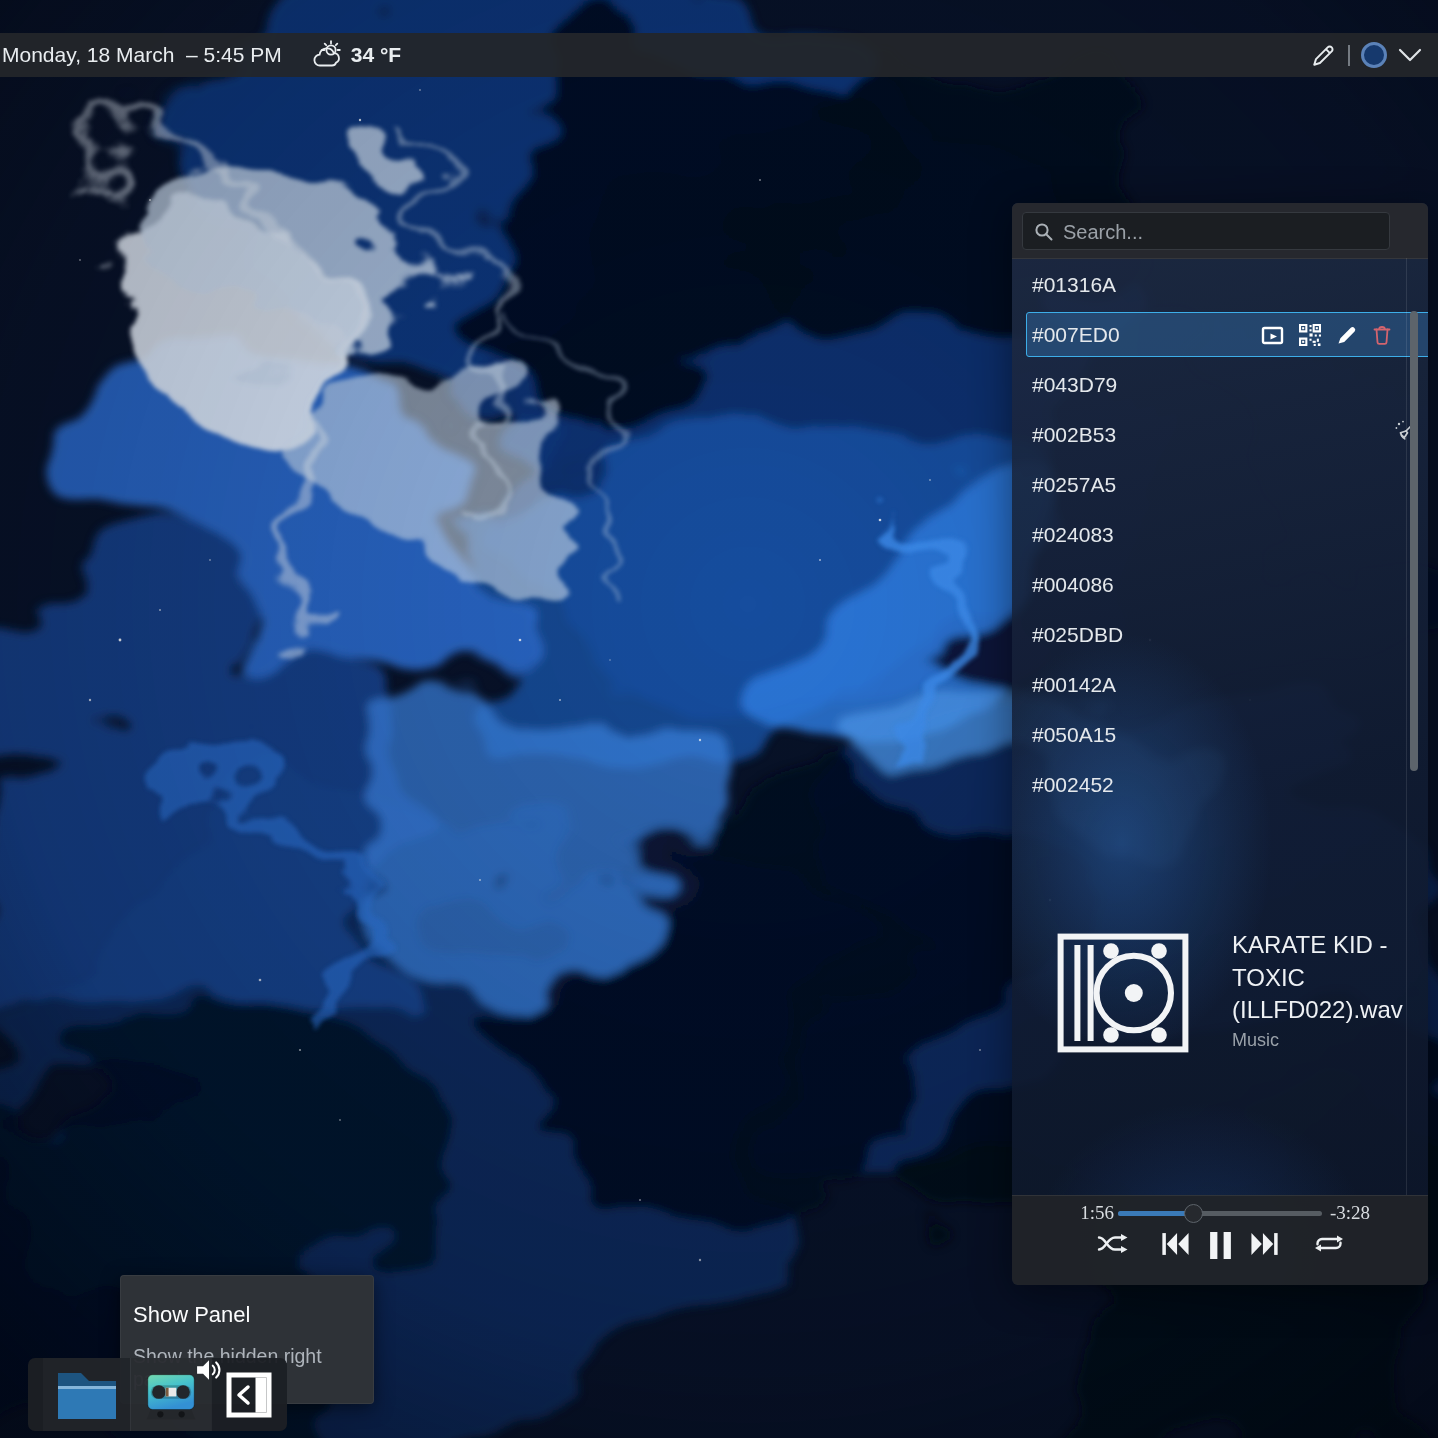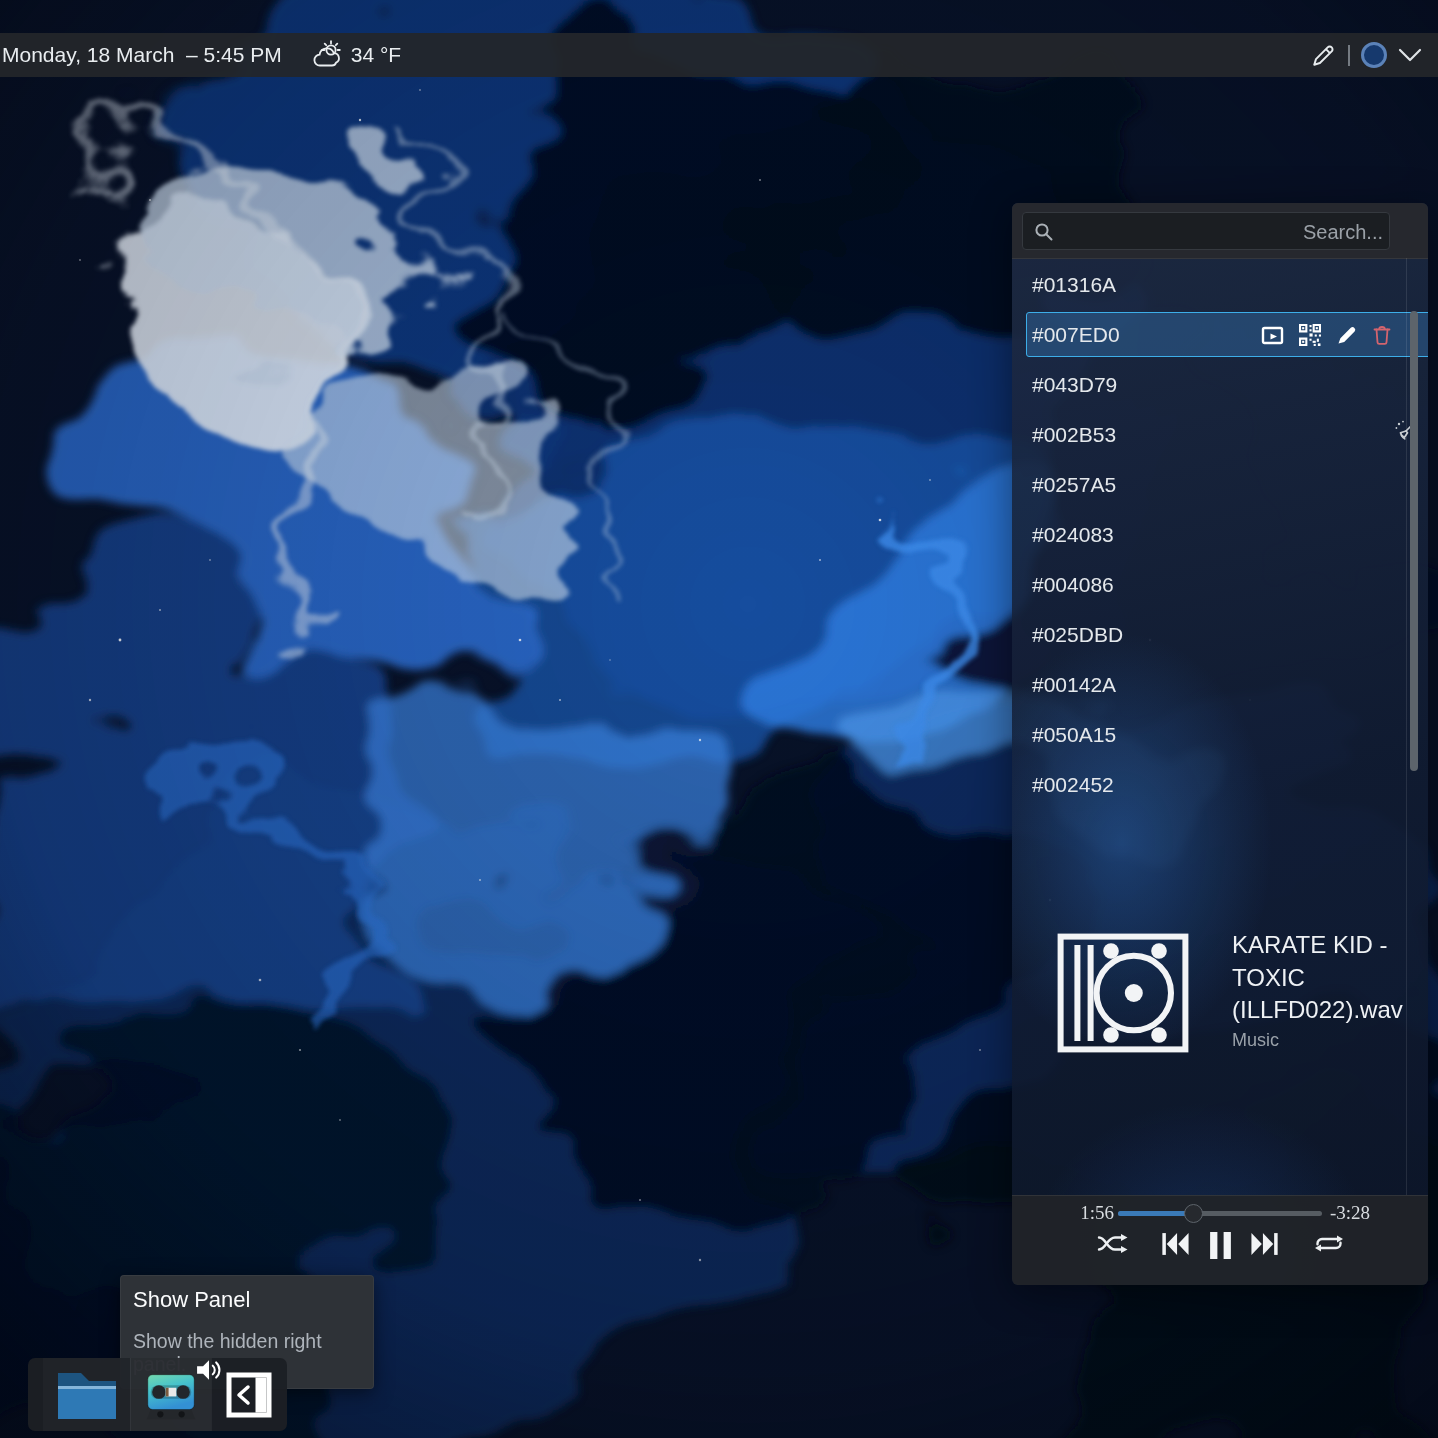--- a/index.html
+++ b/index.html
@@ -6,37 +6,37 @@
   body{width:1438px;height:1438px;position:relative;overflow:hidden;
        font-family:"Liberation Sans","DejaVu Sans",sans-serif;
        -webkit-font-smoothing:antialiased;}
   .abs{position:absolute;}
   
   #wallpaper{left:0;top:0;width:1438px;height:1438px;}
   
   .topbar{left:0;top:9px;width:1438px;height:44px;background:rgba(35,38,43,.94);
           color:#e9edf0;display:flex;align-items:center;font-size:21px;margin-top:24px;}
   .tb-date{margin-left:2px;white-space:pre;}
-  .tb-weather{display:flex;align-items:center;margin-left:30px;gap:7px;}
+  .tb-weather{display:flex;align-items:center;margin-left:30px;gap:7px;font-weight:bold;}
   .tb-right{position:absolute;right:16px;top:0;height:44px;display:flex;align-items:center;gap:11px;}
   .tb-sep{width:2px;height:21px;background:#757b82;}
   .color-dot{width:26px;height:26px;border-radius:50%;background:#16396d;border:3px solid #5b82b8;box-sizing:border-box;}
   
   .panel{left:1012px;top:203px;width:416px;height:1082px;border-radius:6px;
          background:linear-gradient(168deg,rgba(30,43,68,.92) 0%,rgba(17,28,50,.90) 55%,rgba(13,23,42,.92) 100%);
          box-shadow:0 8px 40px rgba(0,0,0,.45);overflow:hidden;color:#e4e8ec;}
   .panel-glow{left:-40px;top:430px;width:300px;height:420px;border-radius:50%;
               background:radial-gradient(closest-side,rgba(47,118,210,.38),rgba(47,118,210,0));}
   .panel-glow2{left:20px;top:900px;width:340px;height:300px;border-radius:50%;
               background:radial-gradient(closest-side,rgba(36,90,170,.28),rgba(36,90,170,0));}
   .p-header{left:0;top:0;width:416px;height:55px;background:rgba(38,41,46,.96);border-bottom:1px solid rgba(255,255,255,.07);}
   .search-box{left:10px;top:9px;width:368px;height:38px;background:#1b1e22;border:1px solid #35393f;
               border-radius:4px;box-sizing:border-box;}
   .search-box input{position:absolute;left:38px;top:0;width:320px;height:36px;background:transparent;border:none;outline:none;
-              color:#dfe3e6;font-size:20px;font-family:inherit;text-align:right;}
+              color:#dfe3e6;font-size:20px;font-family:inherit;}
   .search-box input::placeholder{color:#9aa0a7;opacity:1;}
   .search-mag{left:11px;top:9px;}
   .clear-btn-in{position:absolute;left:380px;top:215px;width:28px;height:26px;cursor:pointer;}
   
   .list{left:0;top:57px;width:416px;height:537px;overflow:hidden;}
   .row{position:relative;width:416px;height:50px;font-size:21px;color:#e4e8ec;padding-left:48px;}
   .row-label{position:absolute;left:20px;top:50%;transform:translateY(-50%);}
   .row-hl{position:absolute;left:14px;right:31px;top:2px;bottom:3px;border:1.5px solid #3daee9;border-radius:3px;
           background:rgba(58,125,188,.38);box-sizing:border-box;}
   .row-act{position:absolute;top:50%;transform:translateY(-50%);width:24px;height:24px;background:none;border:none;padding:0;cursor:pointer;}
@@ -54,21 +54,21 @@
   .time-el{left:36px;width:66px;text-align:right;}
   .time-r{left:318px;}
   .slider{position:absolute;left:106px;top:0;width:204px;height:35px;cursor:pointer;}
   .slider-track{position:absolute;left:0;top:15px;width:204px;height:5px;border-radius:3px;background:#565c62;}
   .slider-fill{position:absolute;left:0;top:15px;height:5px;border-radius:3px;background:#3a7ab8;}
   .slider-handle{position:absolute;top:7.5px;width:19px;height:19px;border-radius:50%;background:#26292e;
                  border:1.5px solid #5d646b;box-sizing:border-box;margin-left:-9.5px;}
   .ctl{position:absolute;top:36px;background:none;border:none;padding:0;cursor:pointer;color:#edf0f2;}
   
   .tooltip{left:120px;top:1275px;width:254px;box-sizing:border-box;background:#2e3237;border:1px solid rgba(255,255,255,.05);
-           border-radius:4px;padding:11px 14px 12px 12px;box-shadow:0 4px 18px rgba(0,0,0,.5);}
+           border-radius:4px;padding:26px 14px 12px 12px;box-shadow:0 4px 18px rgba(0,0,0,.5);}
   .tooltip-title{font-size:22px;color:#fbfcfd;}
   .tooltip-sub{font-size:19.5px;color:#aeb4bb;margin-top:17px;}
   
   .taskbar{left:28px;top:1358px;width:259px;height:73px;background:rgba(28,31,36,.96);border-radius:7px;}
   .tb-cell{position:absolute;top:0;height:73px;}
   .cell1{left:15px;width:87px;background:rgba(255,255,255,.025);}
   .cell2{left:102px;width:81px;background:rgba(255,255,255,.06);}
   .cell3{left:183px;width:76px;}
   .cell-sep{position:absolute;top:0;width:1px;height:73px;background:rgba(255,255,255,.05);}
   .center-ic{position:absolute;left:50%;top:50%;transform:translate(-50%,-50%);}

